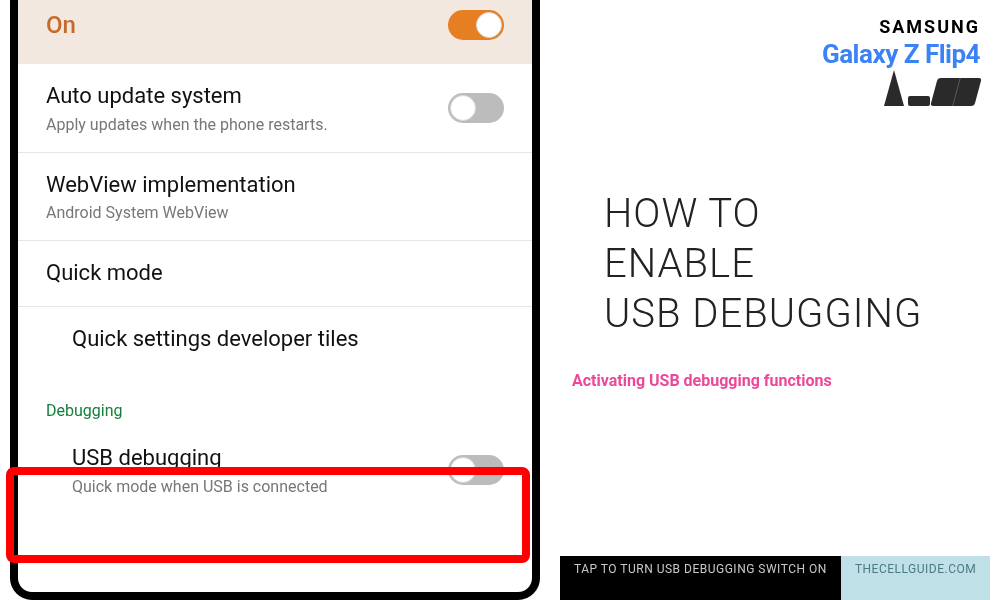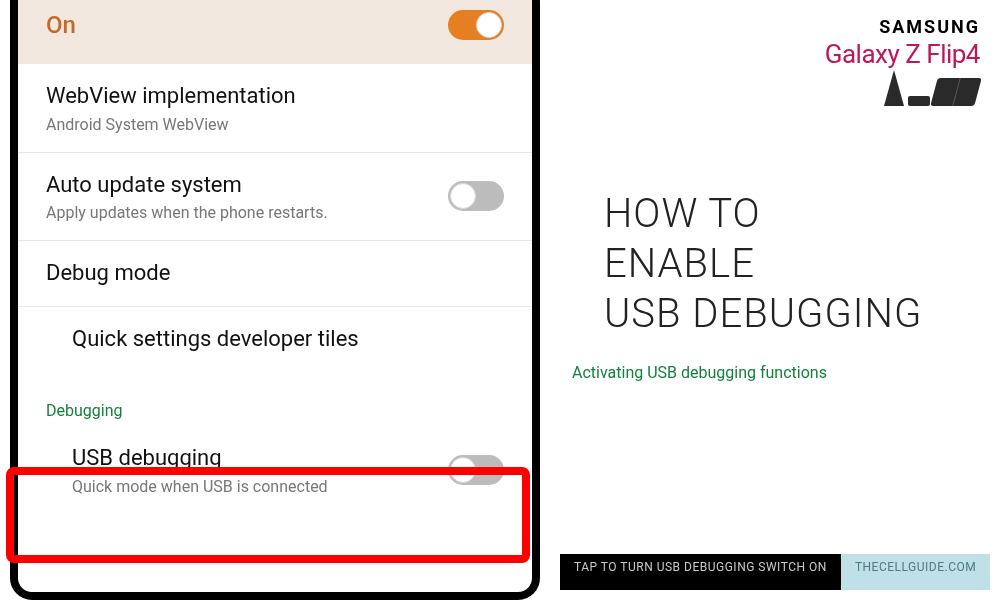--- a/index.html
+++ b/index.html
@@ -30,27 +30,27 @@
 
 .section-label { font-size: 16px; color: #15803d; padding: 30px 32px 6px 28px; }
 
 
 .highlight { position: absolute; border: 8px solid #ff0000; border-radius: 8px; }
 
 
 .right { position: absolute; left: 560px; top: 0; width: 440px; height: 508px; padding: 10px 20px 0 12px; }
 .brand { text-align: right; margin-top: 6px; }
 .brand-samsung { font-size: 18px; letter-spacing: 2px; font-weight: 700; color: #000; }
-.brand-model { font-size: 26px; font-weight: 400; color: #be185d; margin-top: 2px; letter-spacing: -0.5px; }
+.brand-model { font-size: 26px; font-weight: 700; color: #3b82f6; margin-top: 2px; letter-spacing: -0.5px; }
 .device-graphic { position: absolute; right: 22px; top: 70px; }
 .headline { font-size: 40px; font-weight: 300; color: #222; line-height: 1.25; margin-top: 120px; letter-spacing: 1px; margin-left: 32px; }
-.subtitle { color: #15803d; font-size: 16px; margin-top: 24px; font-weight: 400; }
+.subtitle { color: #ec4899; font-size: 16px; margin-top: 32px; font-weight: 700; }
 
 
-.bottom-bar { position: absolute; left: 560px; bottom: 10px; height: 36px; display: flex; align-items: stretch; }
+.bottom-bar { position: absolute; left: 560px; bottom: 0; height: 44px; display: flex; align-items: stretch; }
 .bottom-caption { background: #000; color: #c9c9c9; font-size: 12px; padding: 6px 14px; letter-spacing: 0.5px; }
 .bottom-credit { background: #c0e0e8; color: #4a7a85; font-size: 12px; padding: 6px 14px; letter-spacing: 0.5px; text-align: right; }
 
 
 .dg-tri { width: 0; height: 0; border-left: 10px solid transparent; border-right: 10px solid transparent; border-bottom: 36px solid #2a2a2a; display: inline-block; vertical-align: bottom; }
 .dg-rect { width: 22px; height: 10px; background: #2a2a2a; display: inline-block; margin-left: 4px; vertical-align: bottom; border-radius: 2px; }
 .dg-open { width: 44px; height: 28px; background: #2a2a2a; display: inline-block; margin-left: 4px; vertical-align: bottom; border-radius: 3px; transform: skewX(-15deg); position: relative; }
 .dg-open::after { content:''; position:absolute; left:50%; top:0; bottom:0; width:1px; background:#5a5a5a; }
 </style>
 </head>
@@ -63,38 +63,38 @@
       <span class="on-label">On</span>
       <span class="toggle on">
           <span class="knob"></span>
         </span>
     </div>
 
     <div class="settings">
 
       <div class="item">
         <div class="texts">
-          <div class="title">WebView implementation</div>
-          <div class="sub">Android System WebView</div>
-        </div>
-      </div>
-
-      <div class="item">
-        <div class="texts">
           <div class="title">Auto update system</div>
           <div class="sub">Apply updates when the phone restarts.</div>
         </div>
         <span class="toggle off">
             <span class="knob"></span>
           </span>
       </div>
 
       <div class="item">
         <div class="texts">
-          <div class="title">Debug mode</div>
+          <div class="title">WebView implementation</div>
+          <div class="sub">Android System WebView</div>
+        </div>
+      </div>
+
+      <div class="item">
+        <div class="texts">
+          <div class="title">Quick mode</div>
         </div>
       </div>
 
       <div class="item noborder">
         <div class="texts">
           <div class="title">Quick settings developer tiles</div>
         </div>
       </div>
 
       <div class="section-label">Debugging</div>

